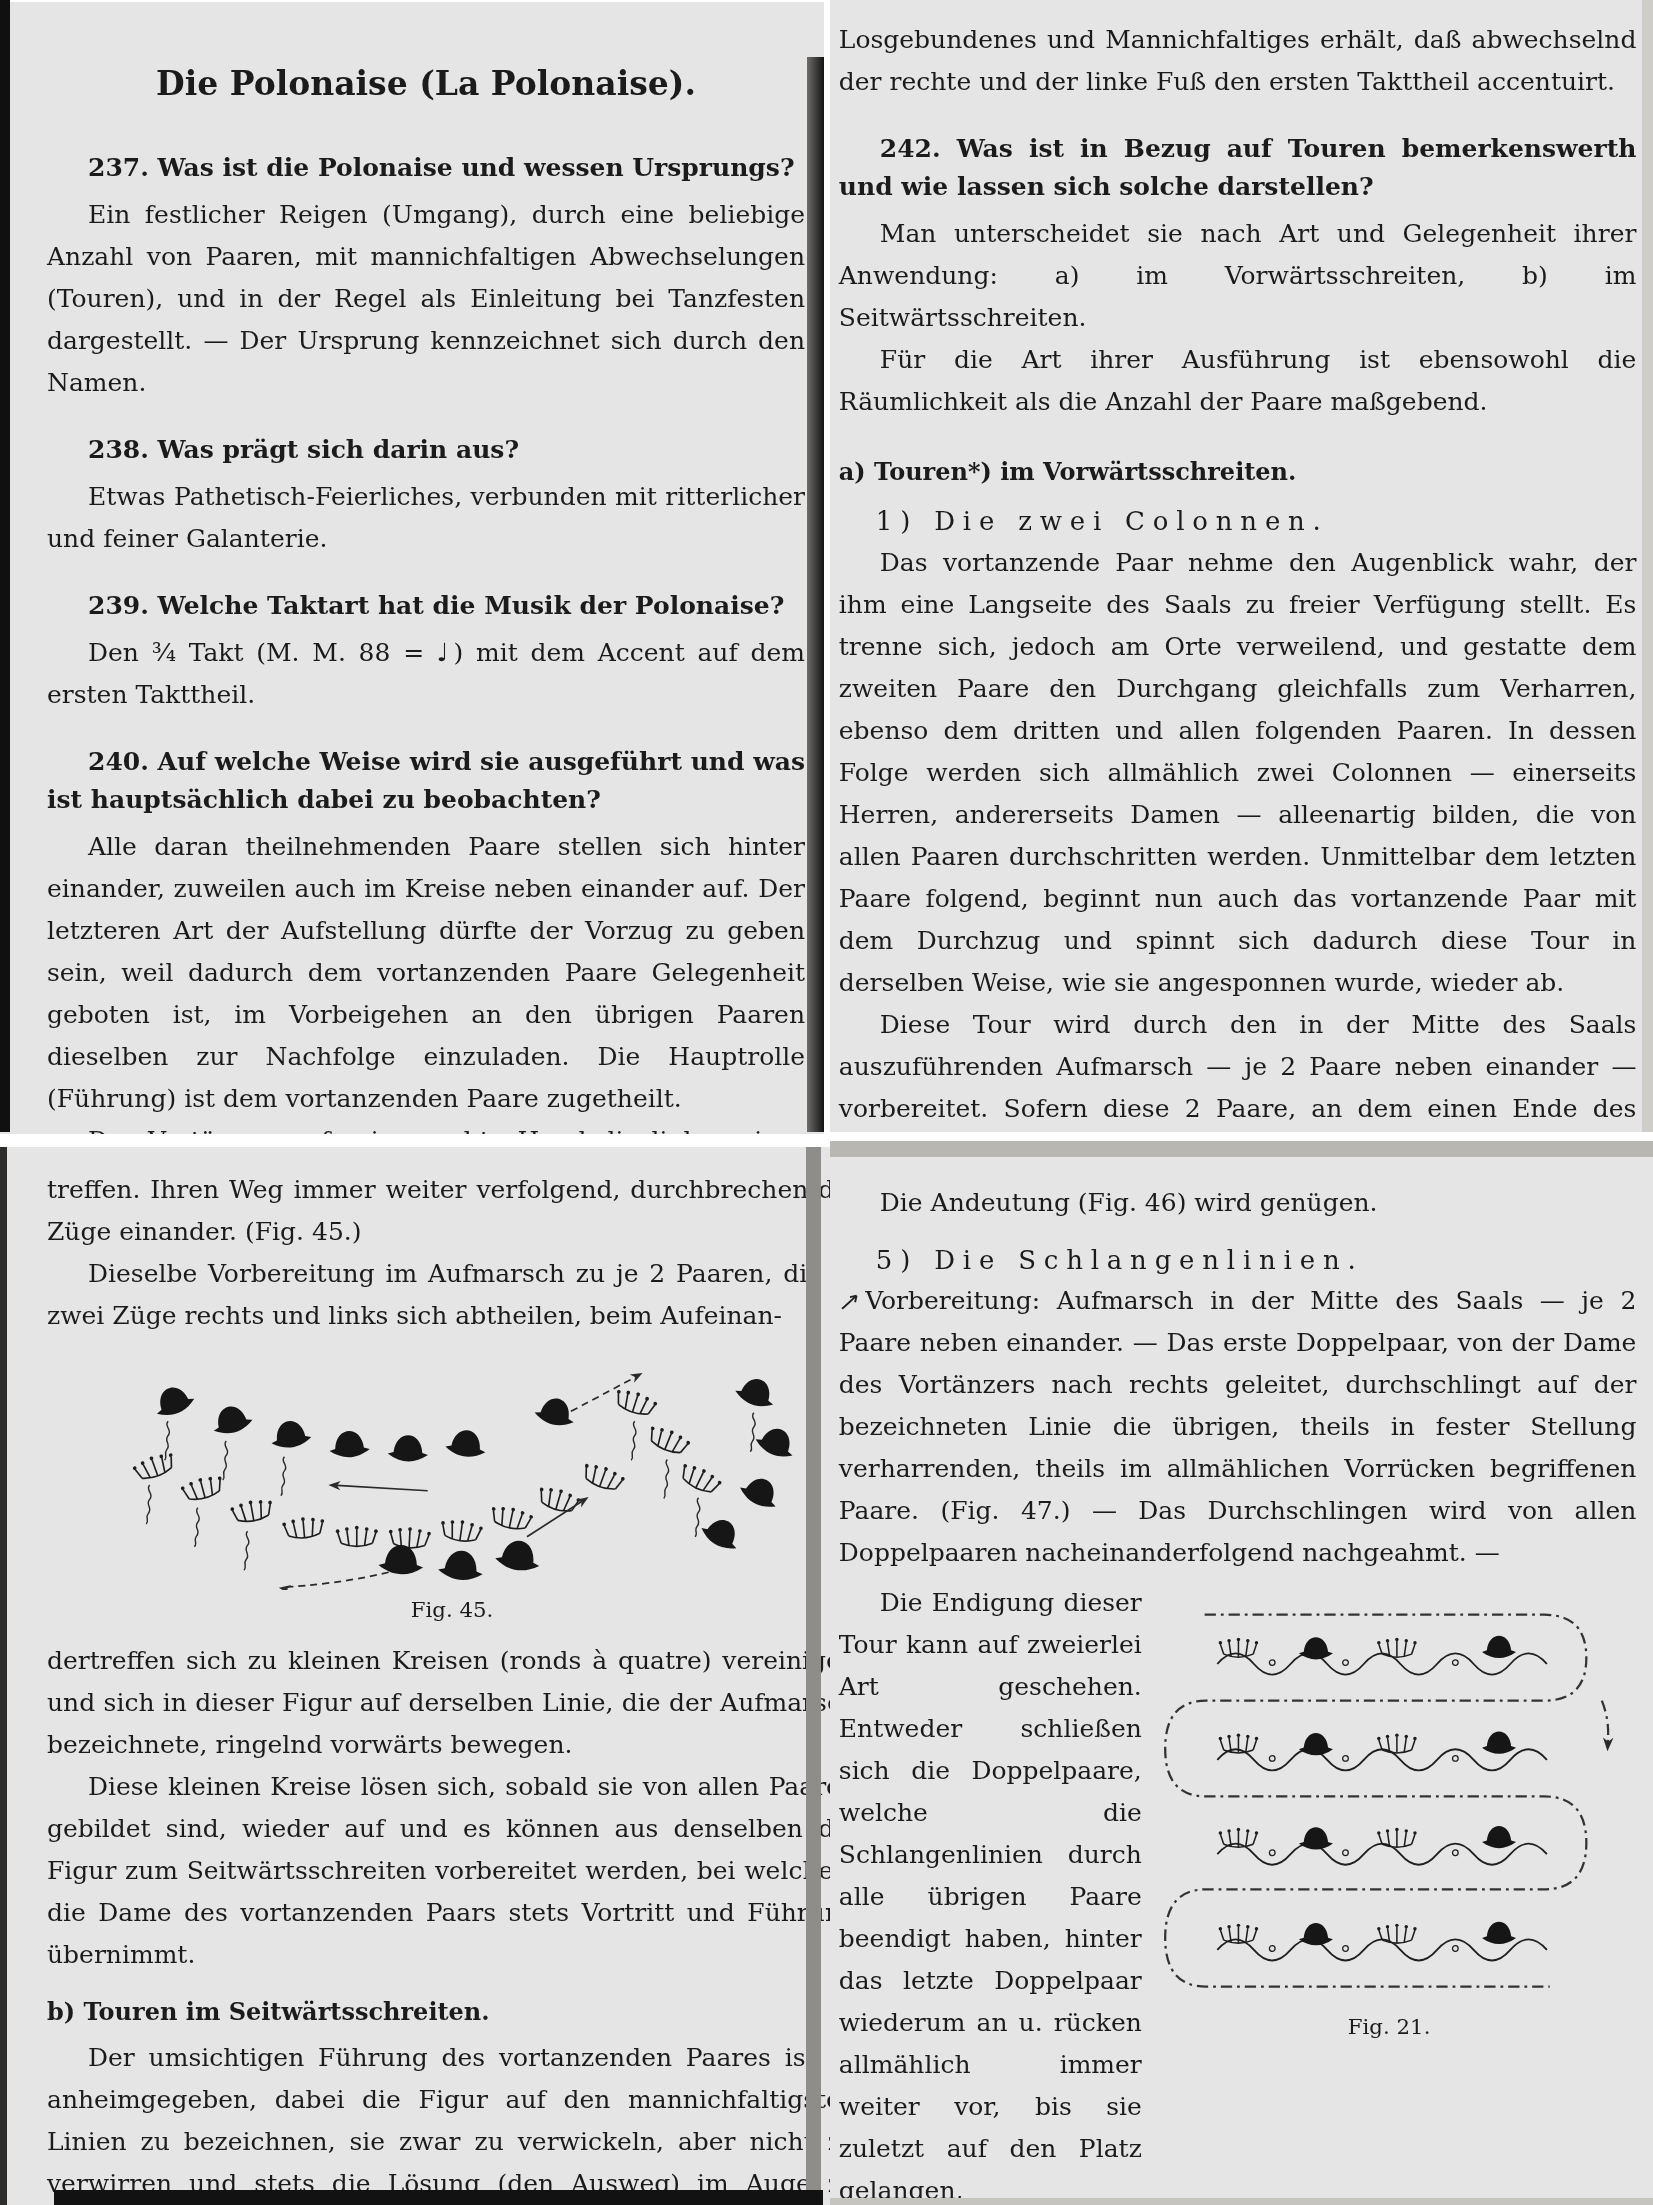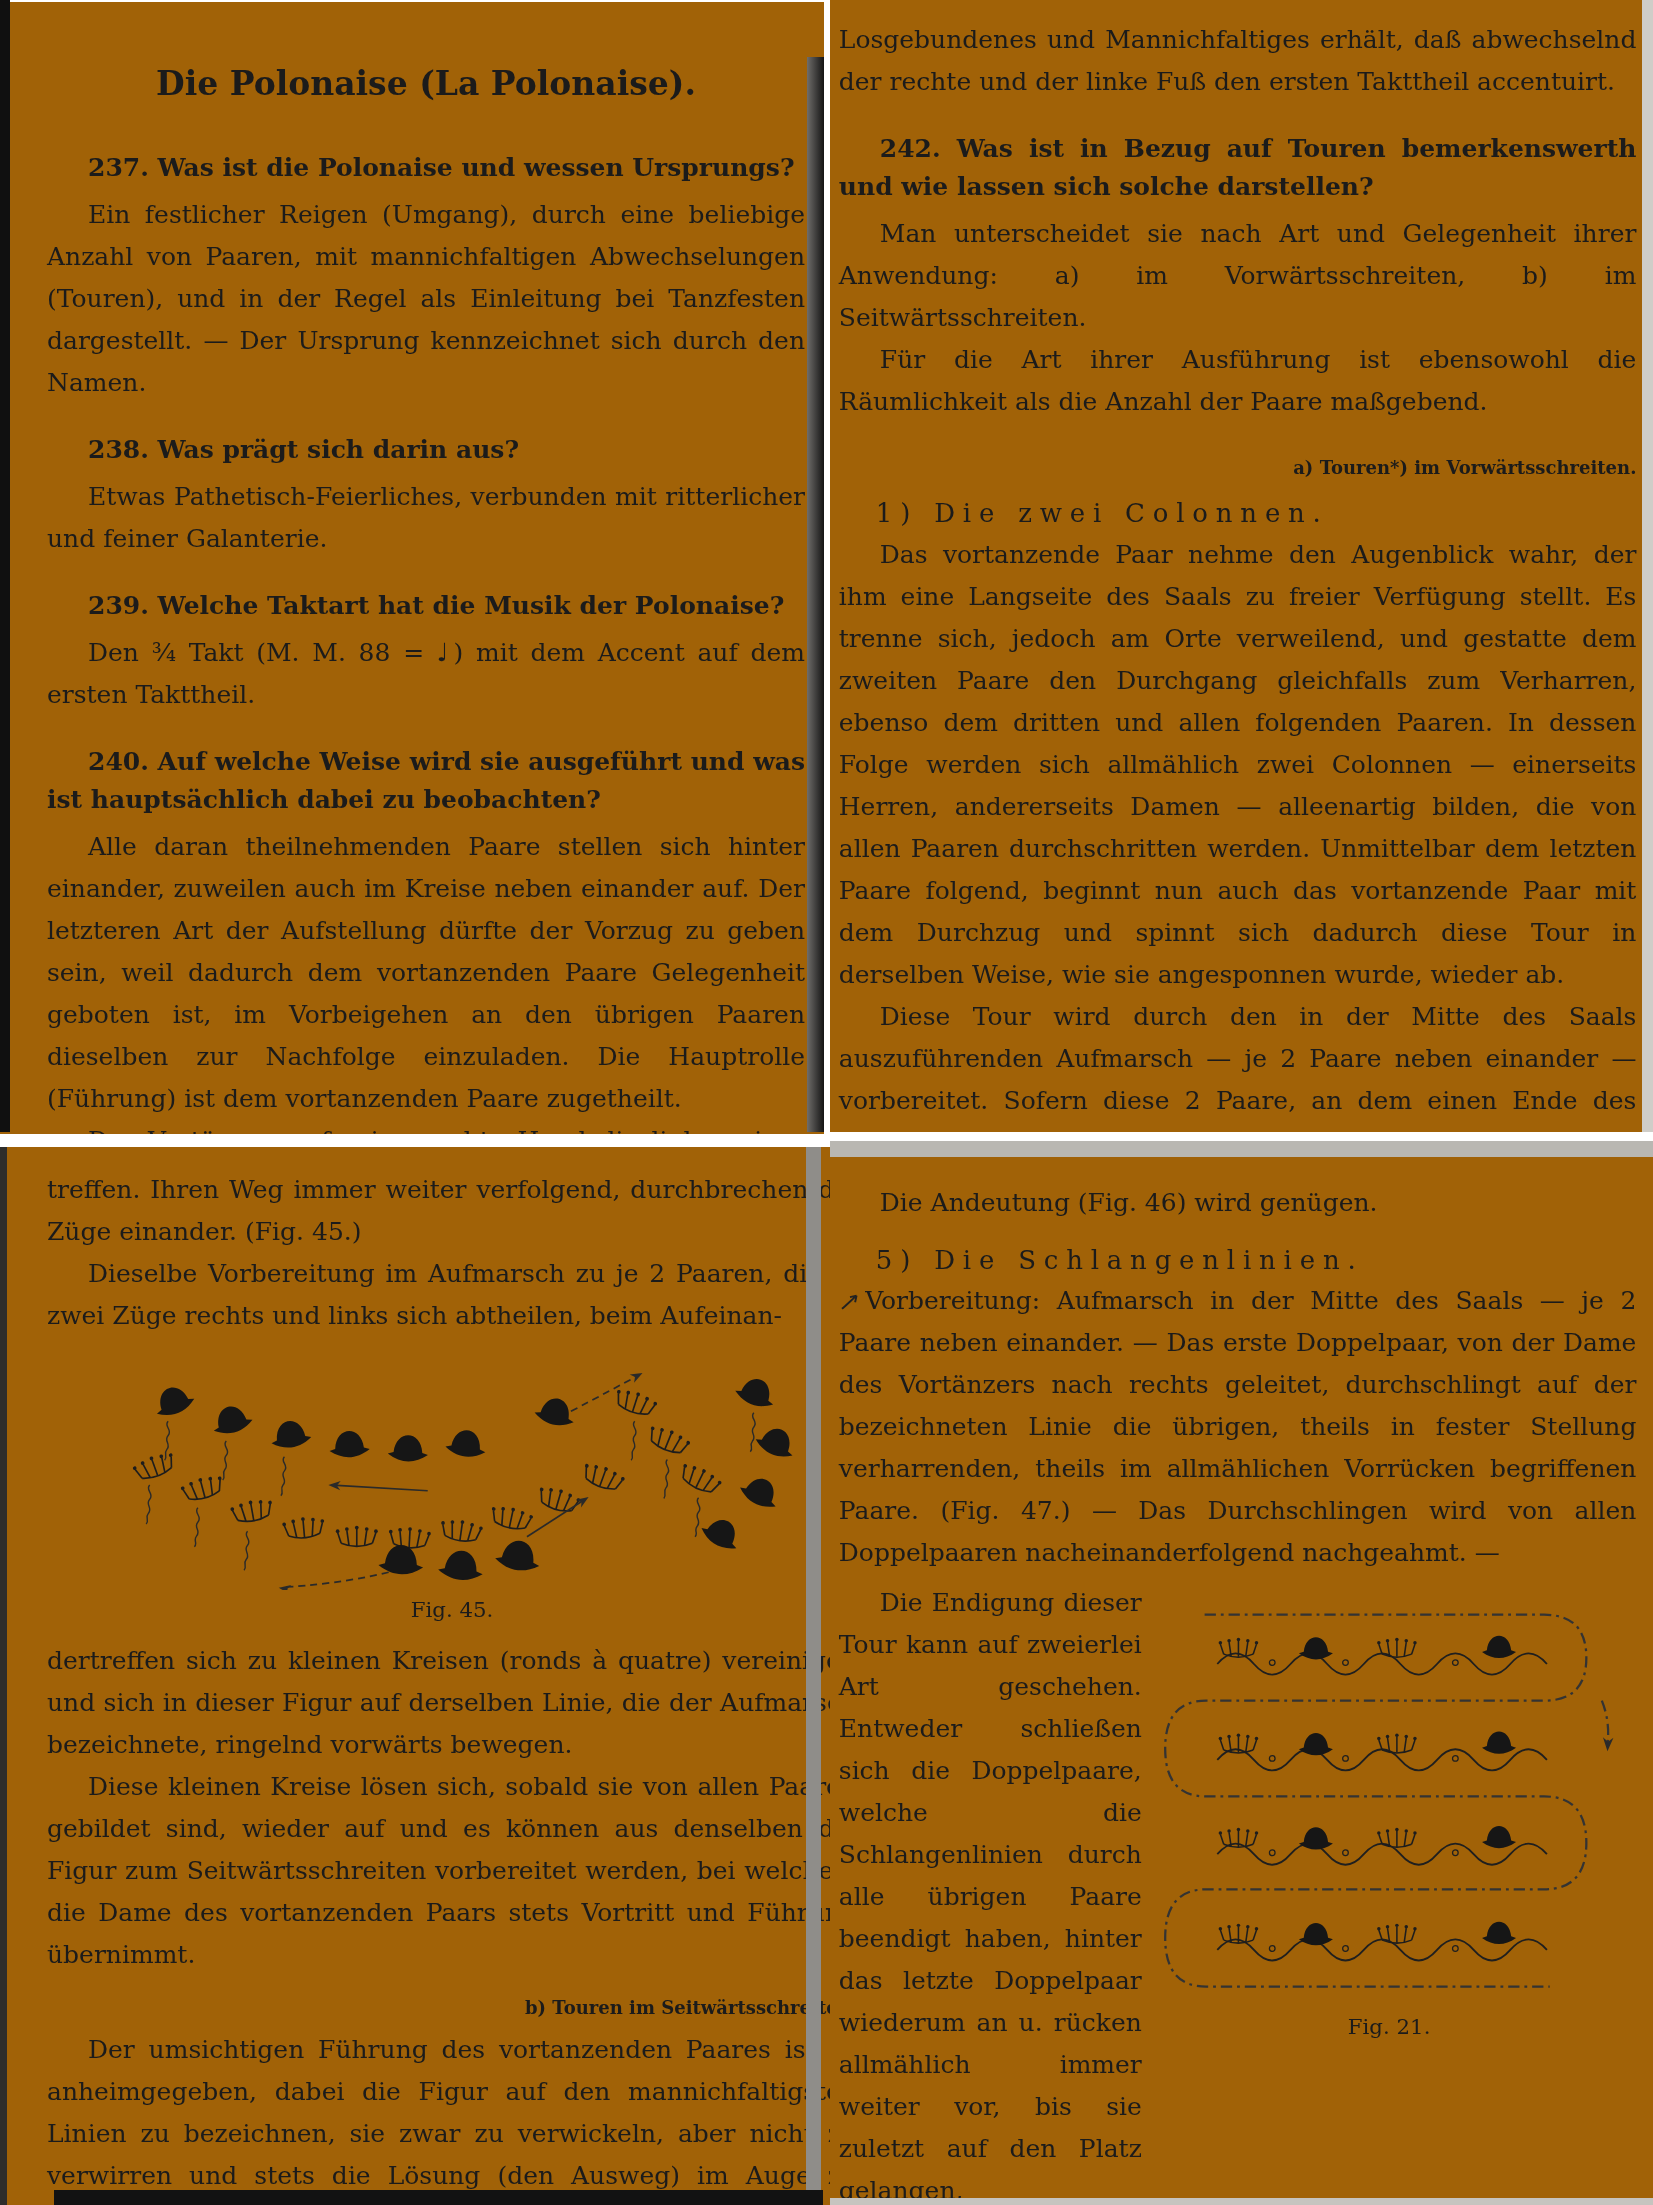--- a/index.html
+++ b/index.html
@@ -1,33 +1,33 @@
 <!DOCTYPE html>
 <html lang="de" style="font-size:11.8px"><head>
 <meta charset="utf-8">
 <style>
   html,body{margin:0;padding:0}
   body{
     position:relative;width:1654px;height:2205px;
     background:#ffffff;color:#1b1b1b;
     font-family:"DejaVu Serif", serif;
   }
-  .quad{position:absolute;background:#a16207;box-sizing:border-box;overflow:hidden}
+  .quad{position:absolute;background:#e5e5e5;box-sizing:border-box;overflow:hidden}
   #qtl{left:0;top:2px;width:824px;height:1132px;padding:63px 19px 0 47px}
   #qtr{left:830px;top:0;width:824px;height:1132px;padding:19px 17.6px 0 8.8px}
   #qbl{left:0;top:1147px;width:876px;height:1058px;padding:22px 19px 0 47px}
   #qbr{left:830px;top:1141px;width:824px;height:1064px;padding:41px 17.6px 0 8.8px}
 
   .p{font-size:25px;line-height:42px;text-align:justify;margin:0;hyphens:auto}
   .ind{text-indent:41px}
   .qhead{font-weight:bold;font-size:25px;line-height:38px;text-align:justify;text-indent:41px;margin:26.5px 0 7.4px}
   .title{font-size:33px;line-height:38px;font-weight:bold;text-align:center;margin:0 0 46px}
   .title .antiqua{font-family:"DejaVu Serif",serif}
   .subhead{font-size:26px;letter-spacing:.30em;margin:20.6px 0 5.9px;text-indent:37px}
-  .secthead{font-size:18px;font-weight:bold;text-align:right;margin:34px 0 20.6px}
+  .secthead{font-size:24px;font-weight:bold;text-align:left;margin:34px 0 20.6px}
   .caption{font-size:21.3px;text-align:center;margin-top:4.4px}
   .figwrap{text-align:center;margin-top:19px}
   .row47{display:flex;margin-top:7.4px}
   .side47{width:303px;flex:none}
   .figcol47{flex:1;text-align:center;padding-top:13.2px}
   .mark{display:inline-block;width:22px;height:19px;vertical-align:-1.5px;margin-right:4.4px}
 
   
   .edge{position:absolute}
   #edge-l-tl{left:0;top:0;width:10.3px;height:1132px;background:#101010}

